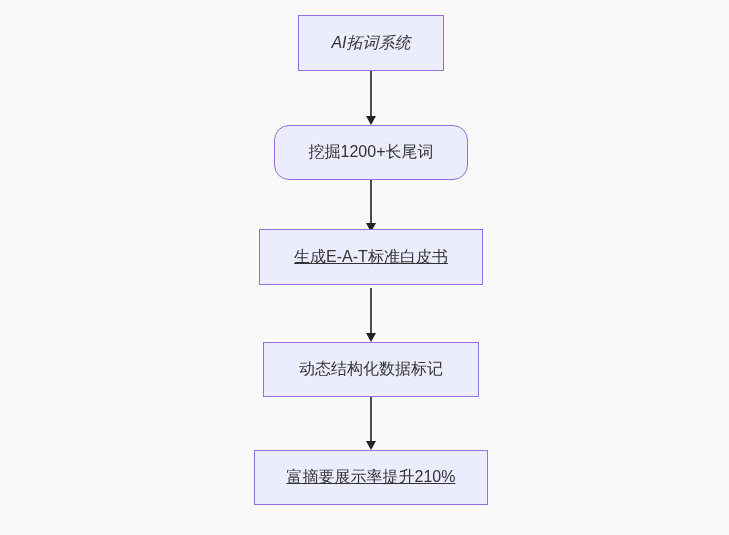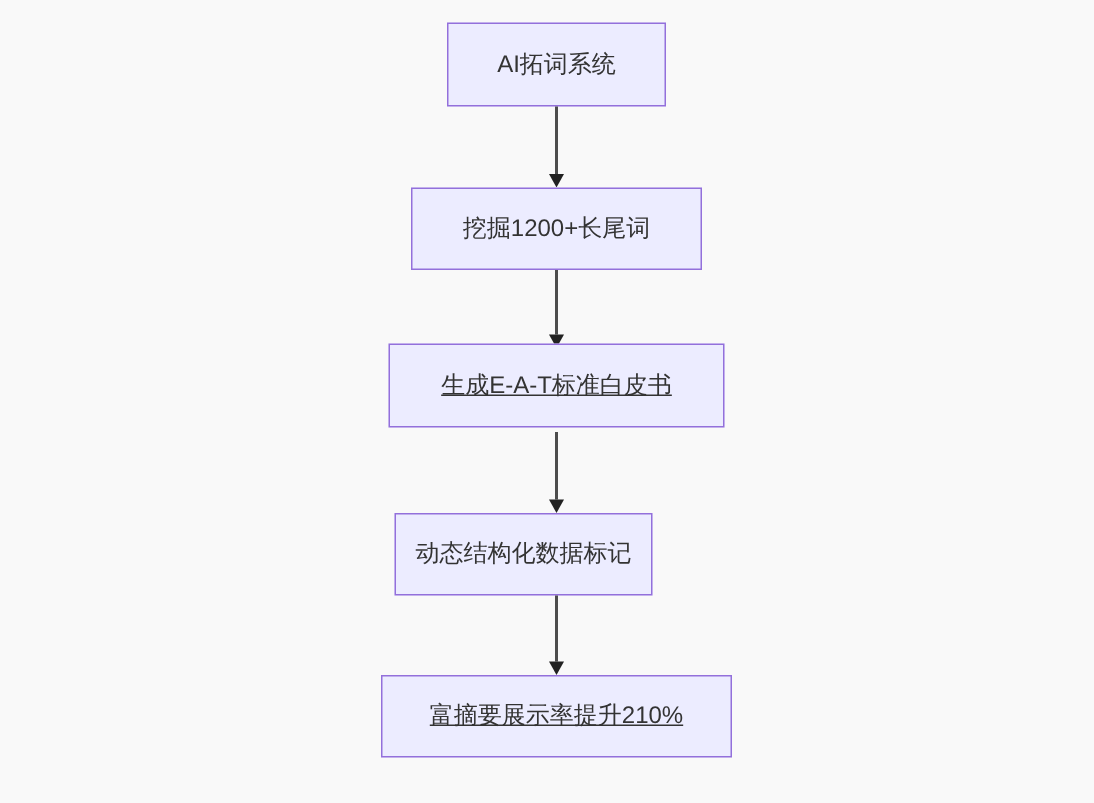--- a/index.html
+++ b/index.html
@@ -22,24 +22,24 @@
     background: #ECECFF;
     border: 1px solid #9370DB;
     color: #333333;
     font-size: 16px;
     display: flex;
     align-items: center;
     justify-content: center;
     text-align: center;
     white-space: nowrap;
   }
-  .node-1 { left: 298px; top: 15px;  width: 146px; height: 56px; }
-  .node-2 { left: 274px; top: 125px; width: 194px; height: 55px; }
+  .node-1 { left: 298px; top: 15px;  width: 146px; height: 56px; font-style: italic; }
+  .node-2 { left: 274px; top: 125px; width: 194px; height: 55px; border-radius: 15px; }
   .node-3 { left: 259px; top: 229px; width: 224px; height: 56px; text-decoration: underline; }
-  .node-4 { left: 263px; top: 342px; width: 172px; height: 55px; }
+  .node-4 { left: 263px; top: 342px; width: 216px; height: 55px; }
   .node-5 { left: 254px; top: 450px; width: 234px; height: 55px; text-decoration: underline; }
   .connector {
     position: absolute;
     left: 365px;            
     width: 12px;
     display: flex;
     flex-direction: column;
     align-items: center;
   }
   .conn-1 { top: 71px;  height: 54px; }

